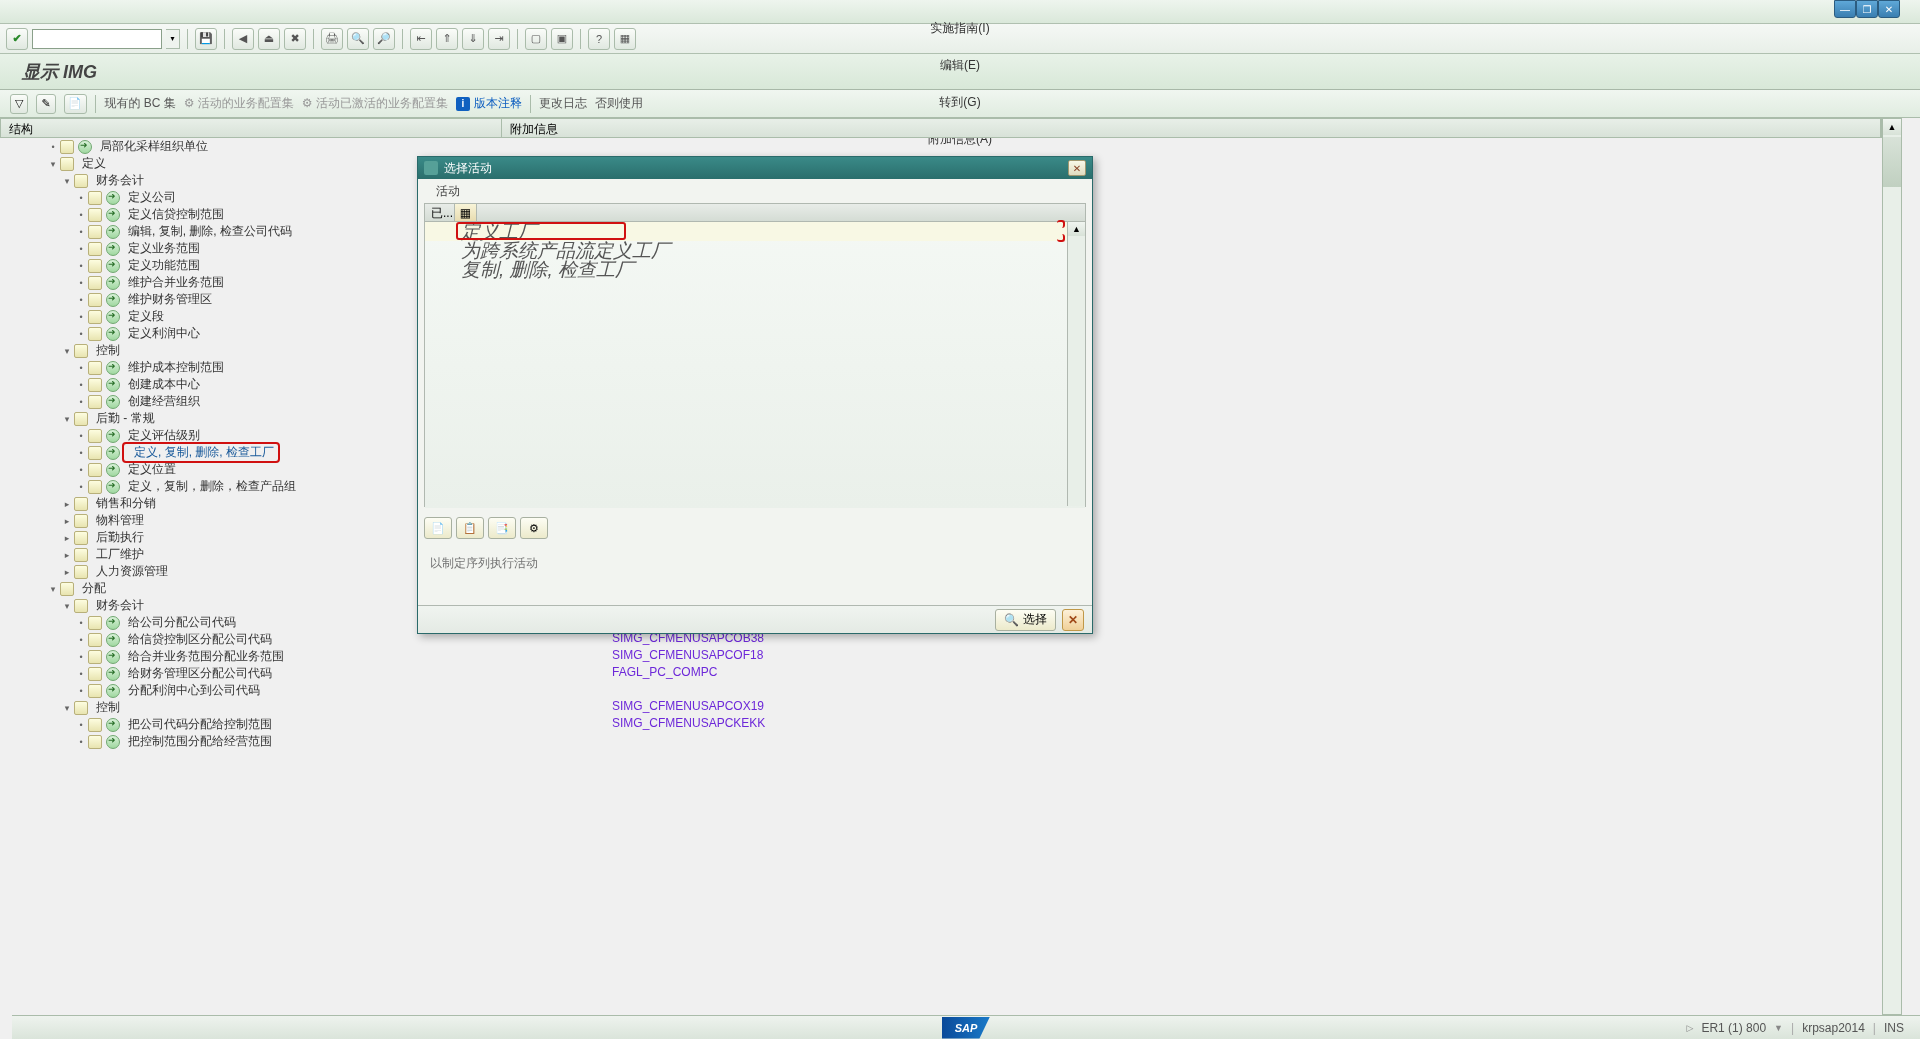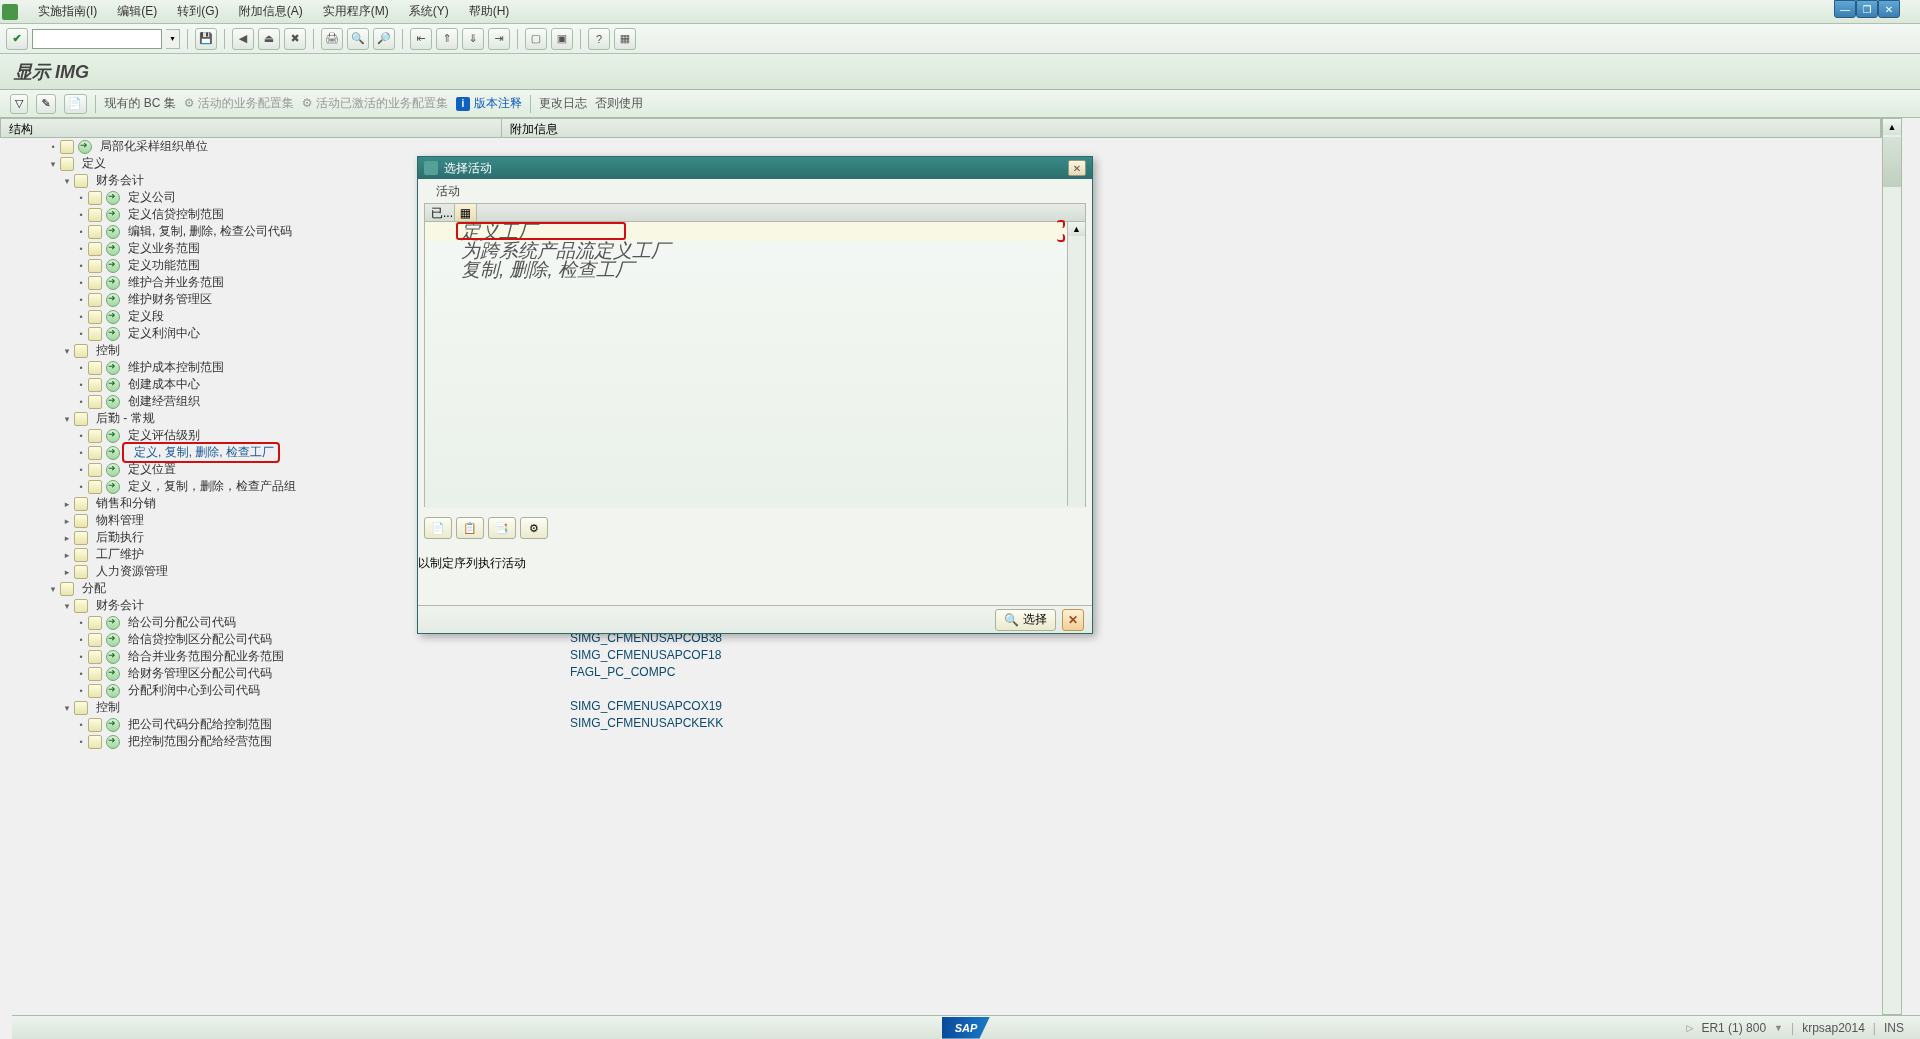--- a/index.html
+++ b/index.html
@@ -1,32 +1,32 @@
 <!DOCTYPE html>
 <html><head>
 <meta charset="utf-8">
 <style>
 * { box-sizing: border-box; margin: 0; padding: 0; font-family: Arial, sans-serif; }
 body { background: #f0f0f0; width: 1920px; height: 1039px; position: relative; overflow: hidden; font-size: 12px; }
 
 .window-controls { position: absolute; top: 0; right: 20px; display: flex; z-index: 100; }
 .win-btn { width: 22px; height: 18px; background: linear-gradient(#5fa8d8, #3a7eb0); border: 1px solid #2b5c80; border-radius: 0 0 3px 3px; display: flex; align-items: center; justify-content: center; color: #fff; font-size: 10px; cursor: pointer; }
 
-.menu-bar { height: 24px; background: linear-gradient(#eef5ee, #dae8da); display: flex; align-items: center; padding: 0 2px; gap: 20px; border-bottom: 1px solid #b0c0b0; }
+.menu-bar { height: 24px; background: linear-gradient(#eef5ee, #dae8da); display: flex; align-items: center; padding: 0 22px; gap: 20px; border-bottom: 1px solid #b0c0b0; flex-direction: column; }
 .menu-icon-left { width: 16px; height: 16px; background: #4a9649; border-radius: 2px; }
 .menu-item { color: #333; cursor: pointer; }
 
 .toolbar { height: 30px; background: linear-gradient(#f5f8f5, #e8efe8); display: flex; align-items: center; padding: 0 6px; gap: 4px; border-bottom: 1px solid #b0c0b0; }
 .tb-btn { width: 22px; height: 22px; border: 1px solid #aabcaa; border-radius: 3px; background: linear-gradient(#fafcf9, #e0e8e0); display: flex; align-items: center; justify-content: center; cursor: pointer; font-size: 11px; color: #555; }
 .tb-btn.check { color: #2a8a2a; font-weight: bold; }
 .tb-input { width: 130px; height: 20px; border: 1px solid #8aa08a; background: #fff; }
 .tb-sep { width: 1px; height: 20px; background: #aabcaa; margin: 0 3px; }
 .tb-drop { width: 14px; height: 20px; border: 1px solid #aabcaa; border-left: none; background: #eef3ee; display: flex; align-items: center; justify-content: center; font-size: 8px; }
 
-.title-area { height: 36px; background: linear-gradient(#e8f2e8, #d8e8d8); display: flex; align-items: center; padding: 0 14px; border-bottom: 1px solid #a8b8a8; }
+.title-area { height: 36px; background: linear-gradient(#e8f2e8, #d8e8d8); display: flex; align-items: center; padding: 0 22px; border-bottom: 1px solid #a8b8a8; }
 .title-area span { font-size: 18px; font-style: italic; font-weight: bold; color: #444; }
 
 .action-bar { height: 28px; background: linear-gradient(#f0f6f0, #e0ece0); display: flex; align-items: center; padding: 0 10px; gap: 8px; border-bottom: 1px solid #aabcaa; }
 .ab-btn { height: 20px; padding: 0 4px; border: 1px solid #aabcaa; border-radius: 3px; background: linear-gradient(#fafcf9, #e0e8e0); display: flex; align-items: center; cursor: pointer; font-size: 11px; }
 .ab-sep { width: 1px; height: 18px; background: #aabcaa; }
 .ab-link { color: #555; cursor: pointer; font-size: 12px; }
 .ab-link.gray { color: #999; }
 .ab-info { color: #1060c0; display: flex; align-items: center; gap: 4px; }
 .ab-info .i-box { width: 14px; height: 14px; background: #1060c0; color: #fff; display: flex; align-items: center; justify-content: center; font-size: 10px; font-weight: bold; border-radius: 2px; }
 
@@ -40,21 +40,21 @@
 .tree-row { display: flex; align-items: center; height: 17px; white-space: nowrap; }
 .t-exp { width: 10px; text-align: center; color: #666; font-size: 9px; cursor: pointer; }
 .t-icon-doc { width: 14px; height: 14px; background: linear-gradient(#fdfde0, #e8e4b0); border: 1px solid #b8b07a; border-radius: 2px; margin: 0 2px; }
 .t-icon-exec { width: 14px; height: 14px; background: linear-gradient(#d8f0d8, #a0d8a0); border: 1px solid #70a870; border-radius: 7px; margin: 0 2px; position: relative; }
 .t-icon-exec::after { content: "➜"; position: absolute; top: -1px; left: 1px; font-size: 9px; color: #2a702a; }
 .t-label { margin-left: 6px; color: #333; }
 .t-label.link { color: #1a5a9a; }
 .red-box { border: 2px solid #d01010; border-radius: 4px; padding: 0 4px; }
 
 .extra-col { position: absolute; top: 20px; left: 570px; width: 600px; bottom: 0; }
-.extra-row { height: 17px; color: #0c4a6e; }
+.extra-row { height: 17px; color: #6d28d9; margin-left: 42px; }
 
 .scroll-right { position: absolute; top: 118px; right: 18px; width: 20px; bottom: 24px; background: #e8efe8; border: 1px solid #aabcaa; }
 .sc-btn { height: 16px; background: linear-gradient(#f0f5f0, #d8e2d8); display: flex; align-items: center; justify-content: center; font-size: 9px; }
 .sc-thumb { background: linear-gradient(#d8e2d8, #c0d0c0); height: 50px; margin-top: 2px; }
 
 .dialog { position: absolute; top: 156px; left: 417px; width: 676px; height: 478px; background: #f2f4f0; border: 1px solid #2a6a6a; box-shadow: 3px 3px 8px rgba(0,0,0,0.3); z-index: 50; }
 .dlg-title { height: 22px; background: linear-gradient(#3a8a88, #2a6e6c); color: #fff; display: flex; align-items: center; padding: 0 6px; font-size: 12px; }
 .dlg-title-icon { width: 14px; height: 14px; background: #56a098; border-radius: 2px; margin-right: 6px; }
 .dlg-close { margin-left: auto; width: 18px; height: 16px; background: linear-gradient(#f8f8e8, #e0dcc0); border: 1px solid #a09870; border-radius: 2px; display: flex; align-items: center; justify-content: center; font-size: 10px; color: #884428; cursor: pointer; }
 .dlg-sub { height: 24px; display: flex; align-items: center; padding: 0 18px; color: #444; }
@@ -66,21 +66,21 @@
 .dlg-hc.ctool { width: 22px; background: linear-gradient(#f8f4d8, #e8dcb0); display: flex; align-items: center; justify-content: center; }
 .dlg-body { background: linear-gradient(#f4f8f4, #eaf0ea); height: 286px; overflow: hidden; }
 .dlg-row { height: 19px; display: flex; align-items: center; padding-left: 36px; font-style: italic; color: #555; font-size: 19px; }
 .dlg-row.sel { background: #f8f8e4; }
 .dlg-sc { position: absolute; top: 18px; right: 0; width: 18px; bottom: 0; background: #e8efe8; border-left: 1px solid #b0b8b0; }
 .dlg-sc .sc-btn { height: 14px; }
 .dlg-red { position: absolute; border: 2px solid #d01010; border-radius: 3px; }
 
 .dlg-btns { display: flex; gap: 4px; margin: 10px 6px 6px; }
 .dlg-btn-s { width: 28px; height: 22px; border: 1px solid #a8b0a0; border-radius: 3px; background: linear-gradient(#fdfdf4, #eceacb); display: flex; align-items: center; justify-content: center; font-size: 11px; cursor: pointer; }
-.dlg-note { padding: 10px 0; color: #000000; }
+.dlg-note { padding: 10px 12px; color: #737373; }
 .dlg-foot { position: absolute; bottom: 0; left: 0; right: 0; height: 28px; background: linear-gradient(#f0f4f0, #e4eae4); border-top: 1px solid #b0b8b0; display: flex; align-items: center; justify-content: flex-end; padding: 0 8px; gap: 6px; }
 .dlg-foot-btn { height: 22px; padding: 0 8px; border: 1px solid #a8b0a0; border-radius: 3px; background: linear-gradient(#fdfdf4, #eceacb); display: flex; align-items: center; gap: 4px; cursor: pointer; font-size: 12px; }
 .dlg-foot-x { width: 22px; height: 22px; border: 1px solid #c09848; border-radius: 3px; background: linear-gradient(#fdf0d8, #f0d098); display: flex; align-items: center; justify-content: center; color: #a04818; cursor: pointer; font-weight: bold; }
 
 .status { position: absolute; bottom: 0; left: 12px; right: 0; height: 24px; background: linear-gradient(#eef3ee, #dae4da); border-top: 1px solid #aabcaa; display: flex; align-items: center; }
 .sap-logo { position: absolute; left: 50%; transform: translateX(-50%); width: 48px; height: 22px; background: linear-gradient(90deg, #0a4a9a, #1a7ac8); color: #fff; font-weight: bold; font-size: 11px; display: flex; align-items: center; justify-content: center; font-style: italic; clip-path: polygon(0 0, 100% 0, 78% 100%, 0 100%); }
 .status-right { margin-left: auto; display: flex; align-items: center; gap: 8px; padding-right: 16px; color: #555; }
 .st-sep { color: #aaa; }
 .st-tri { color: #888; font-size: 9px; }
 </style>

